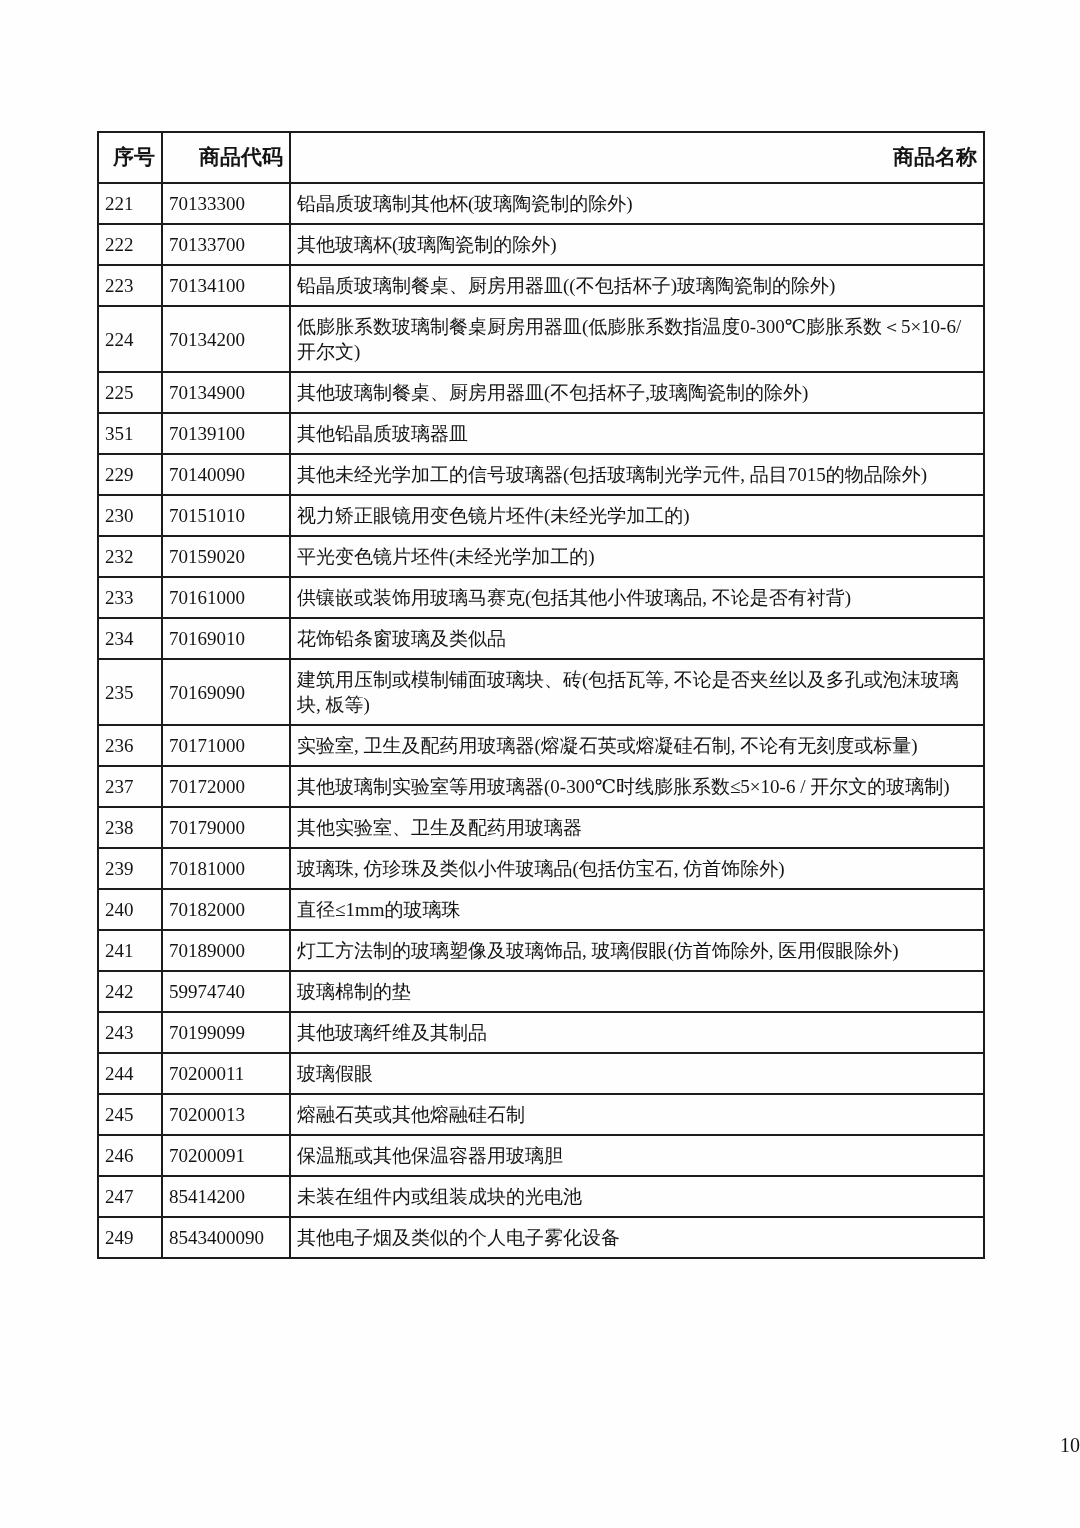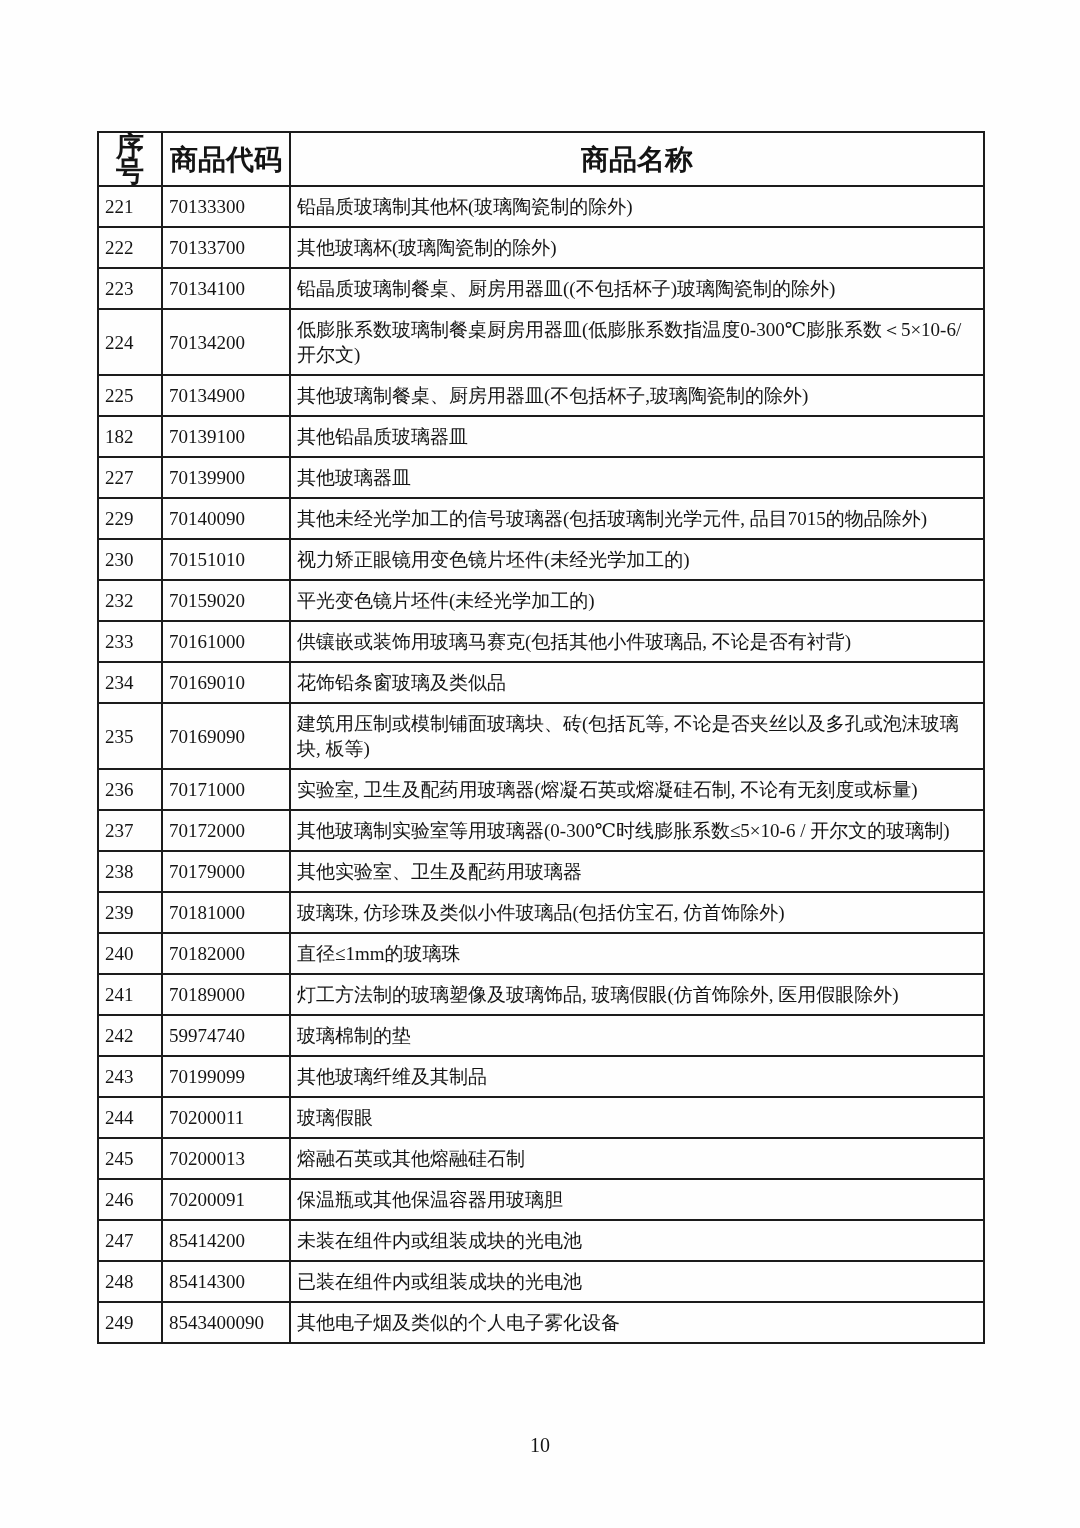--- a/index.html
+++ b/index.html
@@ -30,23 +30,23 @@
   table.goods-table td {
     border: 2px solid #1c1c1c;
     font-size: 19px;
     line-height: 25px;
     padding: 7px 6px;
     vertical-align: middle;
     word-break: break-all;
   }
   table.goods-table th {
     font-weight: bold;
-    font-size: 28px;
-    text-align: center;
-    padding: 1px 6px;
+    font-size: 21px;
+    text-align: right;
+    padding: 12px 6px;
   }
   td.cell-seq {
     padding-left: 2px;
     padding-right: 2px;
   }
   td.cell-code {
     text-align: left;
     padding-left: 8px;
     margin-left: 36px;
   }
@@ -54,21 +54,21 @@
     text-align: left;
     padding-left: 9px;
     padding-right: 6px;
     border-radius: 15px;
   }
   .page-footer {
     position: absolute;
     left: 0;
     top: 1434px;
     width: 1080px;
-    text-align: center;
+    text-align: right;
     font-size: 20px;
     color: #141414;
   }
 </style>
 </head>
 <body>
 
 <div class="page">
 
   <table class="goods-table">
@@ -109,30 +109,25 @@
       <td class="cell-name">低膨胀系数玻璃制餐桌厨房用器皿(低膨胀系数指温度0-300℃膨胀系数＜5×10-6/开尔文)</td>
     </tr>
 
     <tr>
       <td class="cell-seq">225</td>
       <td class="cell-code">70134900</td>
       <td class="cell-name">其他玻璃制餐桌、厨房用器皿(不包括杯子,玻璃陶瓷制的除外)</td>
     </tr>
 
     <tr>
-      <td class="cell-seq">182</td>
+      <td class="cell-seq">351</td>
       <td class="cell-code">70139100</td>
       <td class="cell-name">其他铅晶质玻璃器皿</td>
     </tr>
 
-    <tr>
-      <td class="cell-seq">227</td>
-      <td class="cell-code">70139900</td>
-      <td class="cell-name">其他玻璃器皿</td>
-    </tr>
 
 
     <tr>
       <td class="cell-seq">229</td>
       <td class="cell-code">70140090</td>
       <td class="cell-name">其他未经光学加工的信号玻璃器(包括玻璃制光学元件, 品目7015的物品除外)</td>
     </tr>
 
     <tr>
       <td class="cell-seq">230</td>
@@ -230,25 +225,20 @@
       <td class="cell-code">70200091</td>
       <td class="cell-name">保温瓶或其他保温容器用玻璃胆</td>
     </tr>
 
     <tr>
       <td class="cell-seq">247</td>
       <td class="cell-code">85414200</td>
       <td class="cell-name">未装在组件内或组装成块的光电池</td>
     </tr>
 
-    <tr>
-      <td class="cell-seq">248</td>
-      <td class="cell-code">85414300</td>
-      <td class="cell-name">已装在组件内或组装成块的光电池</td>
-    </tr>
 
     <tr>
       <td class="cell-seq">249</td>
       <td class="cell-code">8543400090</td>
       <td class="cell-name">其他电子烟及类似的个人电子雾化设备</td>
     </tr>
   </tbody>
   </table>
 
   <div class="page-footer">10</div>

